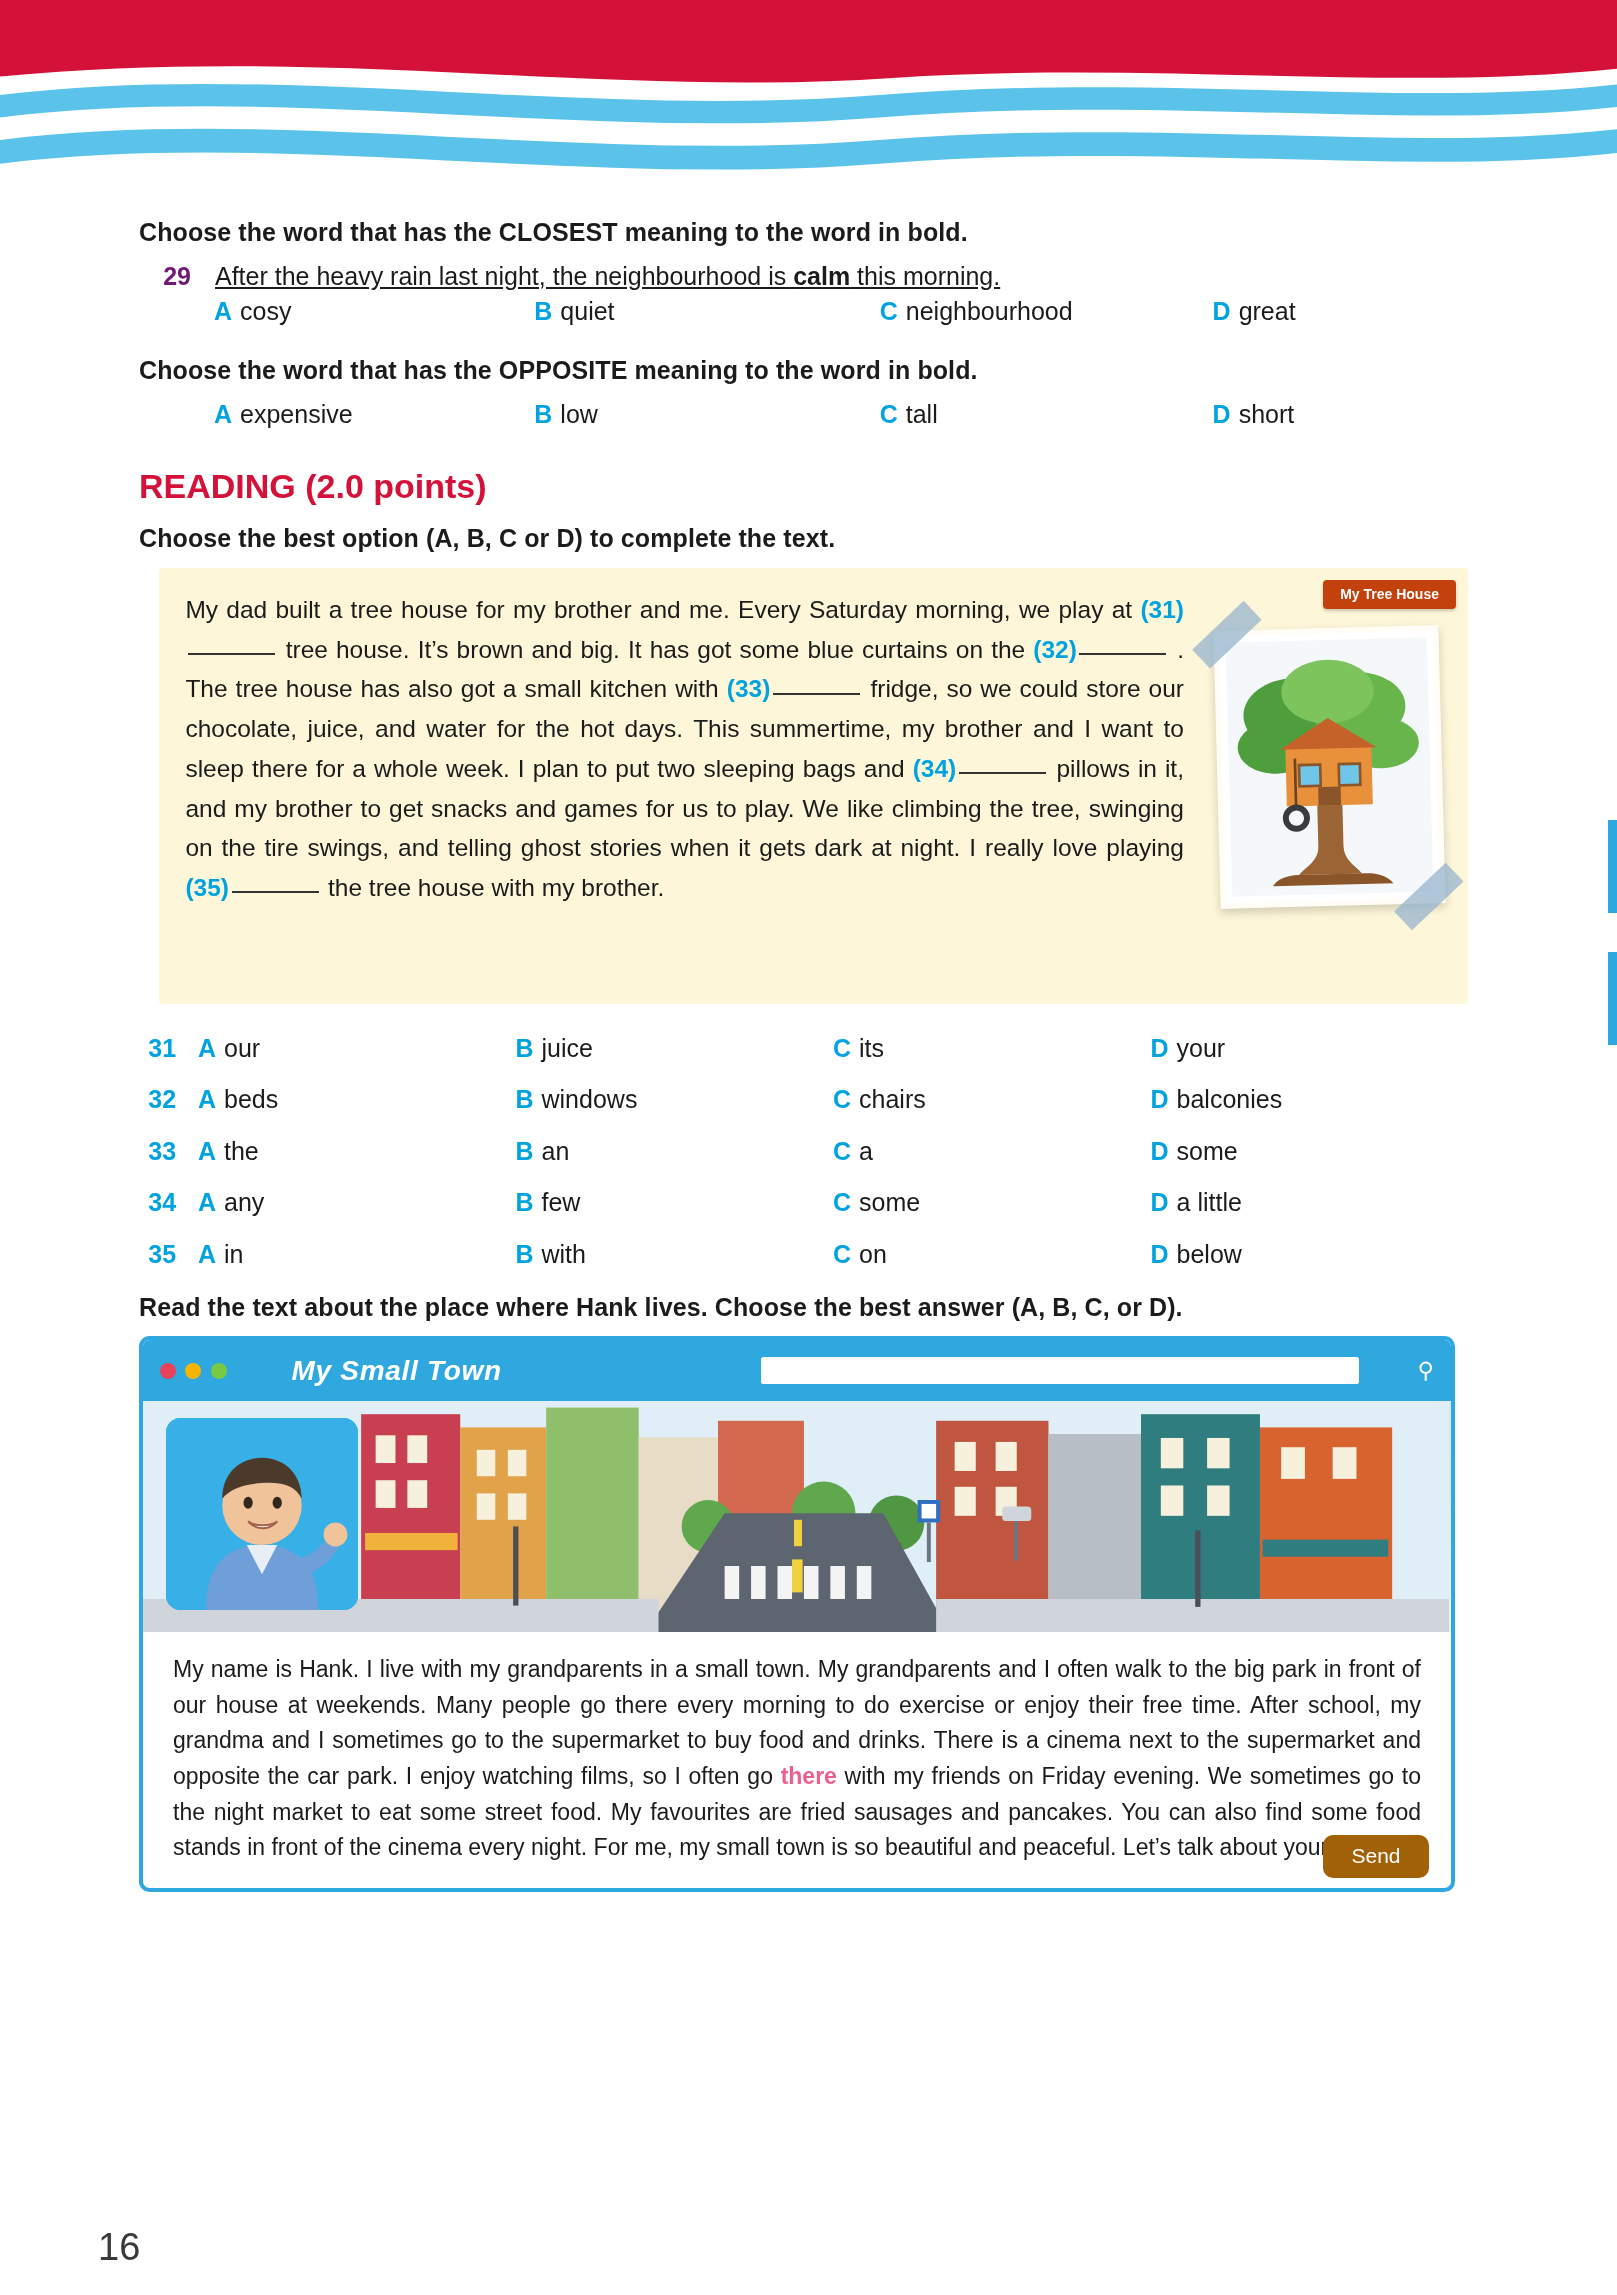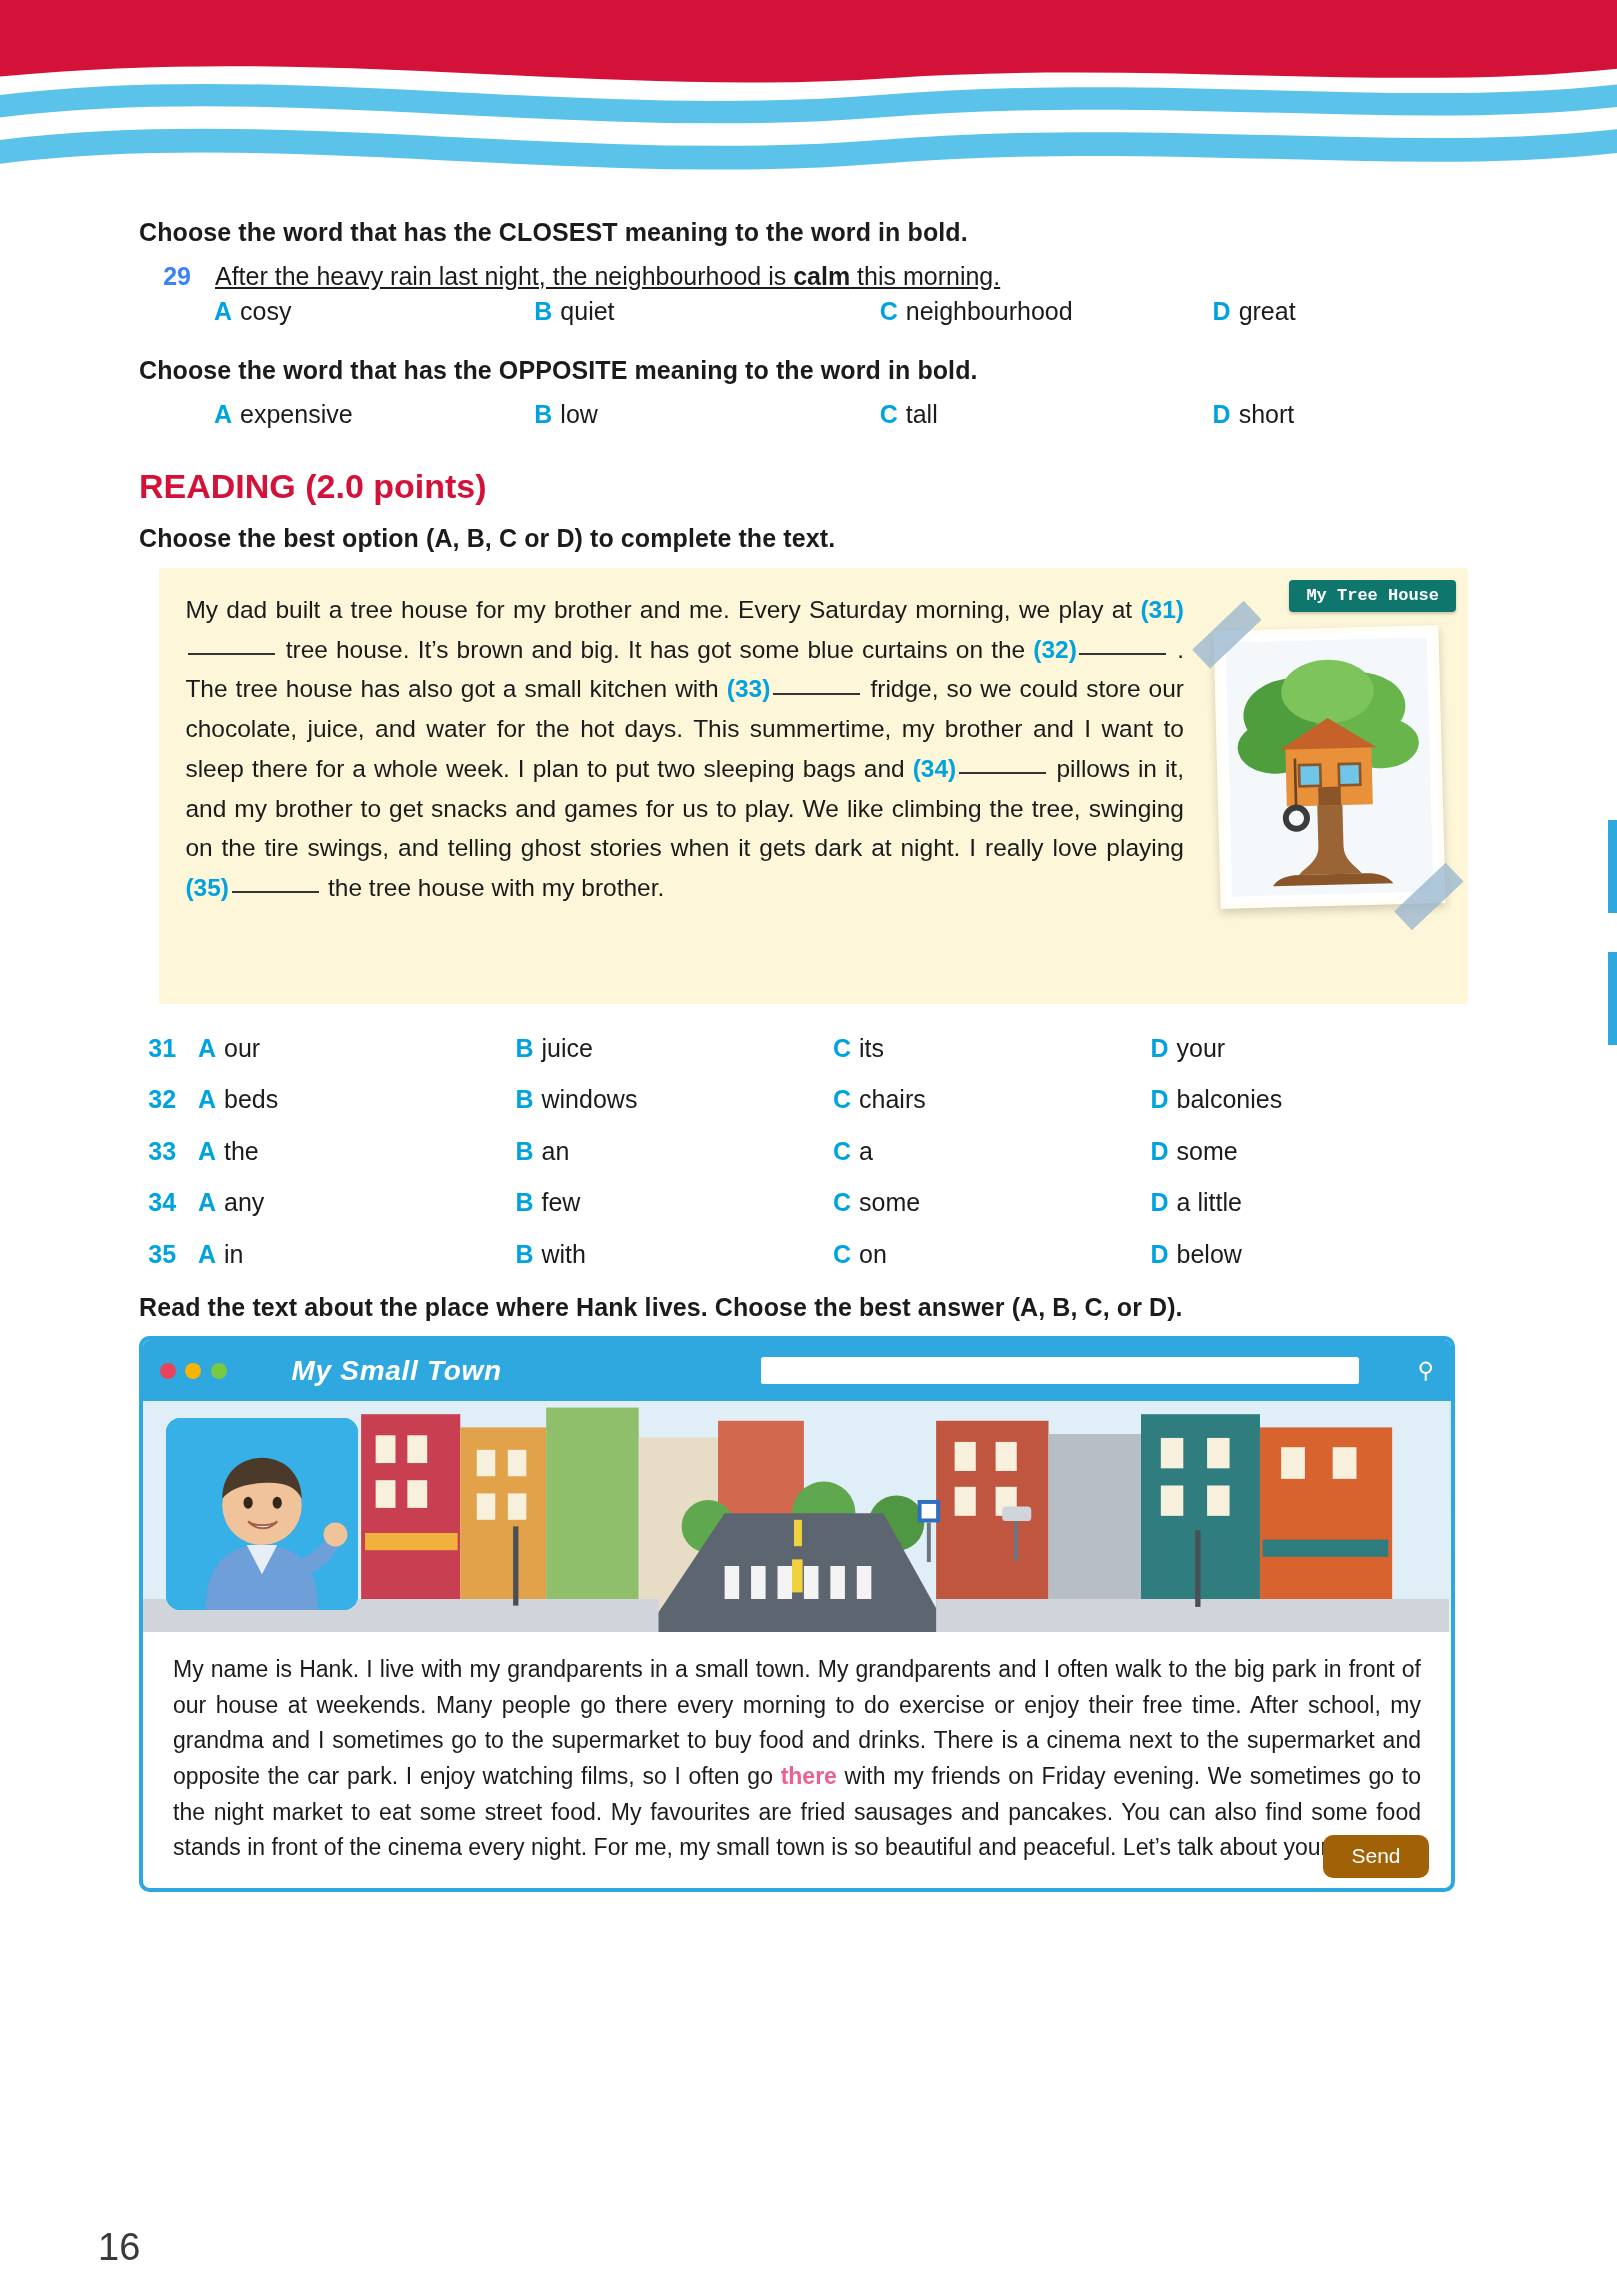--- a/index.html
+++ b/index.html
@@ -51,21 +51,21 @@
   }
 
   .q-row { margin: 0 0 9.3px 0; }
   .q-line {
     display: flex;
     align-items: baseline;
     font-size: 25px;
     color: #1b1b1b;
   }
   .q-num {
-    color: #3b82f6;
+    color: #701a75;
     font-weight: bold;
     width: 52px;
     text-align: right;
     margin-right: 24px;
     flex: 0 0 auto;
   }
   .q-stem { flex: 1 1 auto; text-decoration: underline; }
   .bold-u { font-weight: bold; text-decoration: underline; }
 
   .opts {
@@ -125,30 +125,29 @@
     width: 71px;
     height: 26.4px;
     background: rgba(150,180,205,.75);
   }
   .tape.t1 { top: -9.3px; left: -22.5px; transform: rotate(-42deg); }
   .tape.t2 { bottom: -6.6px; right: -18.5px; transform: rotate(-42deg); }
   .tree-label {
     position: absolute;
     right: 12px;
     top: 12px;
-    background: #0f766e;
+    background: #c2410c;
     color: #fff;
     font-weight: bold;
-    font-size: 17px;
+    font-size: 14px;
     padding: 6.6px 17px;
     border-radius: 4px;
     box-shadow: 0 2px 3.3px rgba(0,0,0,.2);
     z-index: 5;
     white-space: nowrap;
-    font-family: Liberation Mono, monospace;
   }
 
   
   .grid { margin: 30px 0 0 0; }
   .grid-row {
     display: flex;
     align-items: baseline;
     font-size: 25px;
     margin-bottom: 22.5px;
     color: #1b1b1b;

